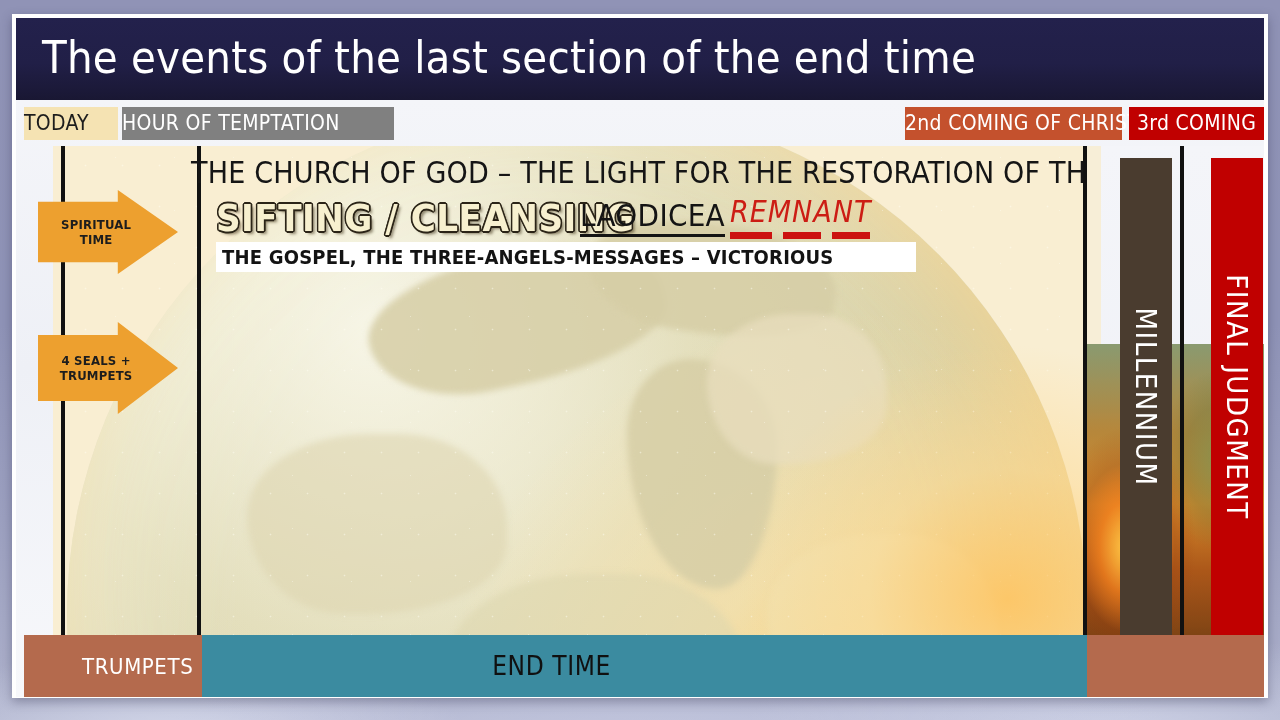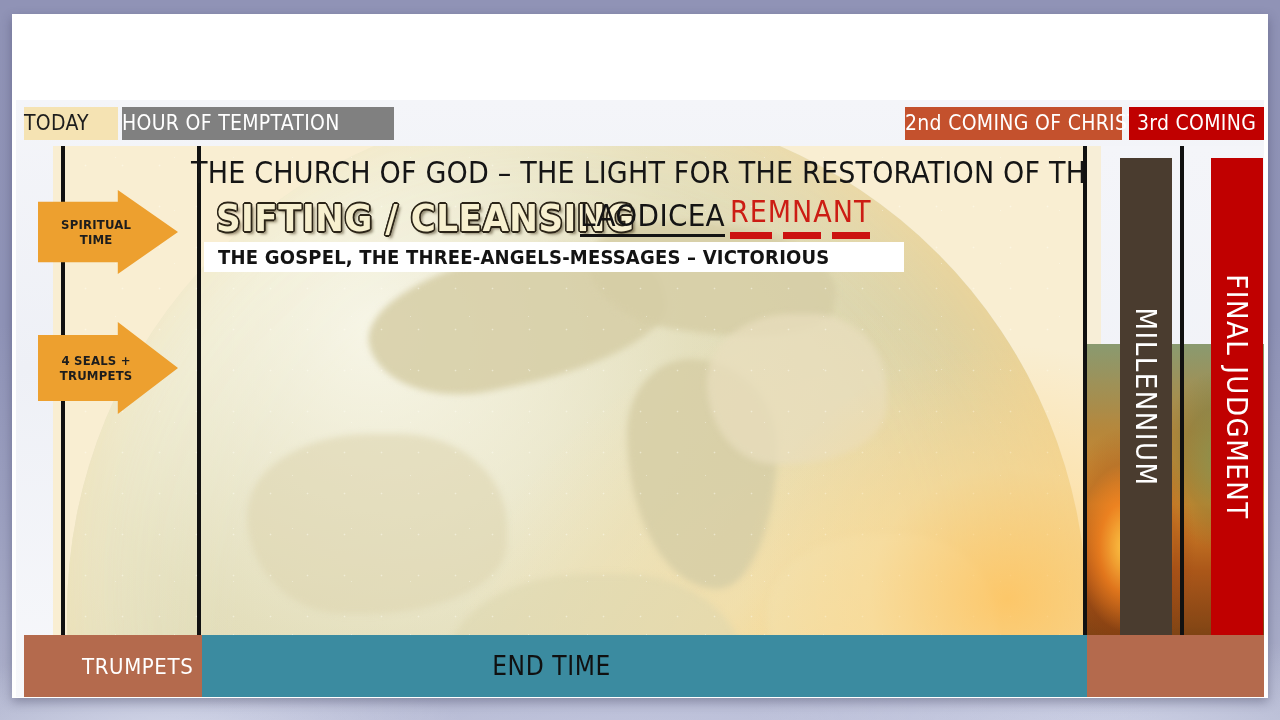--- a/index.html
+++ b/index.html
@@ -145,33 +145,33 @@
   .laodicea{
     position:absolute;left:564px;top:51px;
     font-family:"DejaVu Sans Condensed","Liberation Sans",sans-serif;
     font-stretch:condensed;font-size:31px;color:#141414;letter-spacing:.3px;
     border-bottom:3px solid #141414;padding-bottom:1px;white-space:nowrap;
   }
   .remnant-wrap{position:absolute;left:714px;top:48px;}
   .remnant{
     font-family:"DejaVu Sans Condensed","Liberation Sans",sans-serif;
     font-stretch:condensed;font-size:30px;color:#cc1d14;letter-spacing:1px;
-    white-space:nowrap;display:block;
+    white-space:nowrap;display:block;font-style:italic;
   }
   .remnant-dashes{
     margin-top:3px;display:flex;gap:11px;
   }
   .remnant-dashes i{display:block;height:7px;background:#cc1210;}
   .remnant-dashes i:nth-child(1){width:42px;}
   .remnant-dashes i:nth-child(2){width:38px;}
   .remnant-dashes i:nth-child(3){width:38px;}
   .gospel{
-    position:absolute;left:188px;top:96px;width:700px;height:30px;
+    position:absolute;left:200px;top:96px;width:700px;height:30px;
     background:#ffffff;color:#131313;
-    display:flex;align-items:center;padding-left:14px;box-sizing:border-box;
+    display:flex;align-items:center;padding-left:6px;box-sizing:border-box;
     font-family:"DejaVu Sans Condensed","Liberation Sans",sans-serif;
     font-stretch:condensed;font-weight:700;font-size:20px;letter-spacing:.2px;white-space:nowrap;
   }
 
   
   .sidebg{
     position:absolute;left:1071px;top:0;width:177px;height:489px;overflow:hidden;
     background:linear-gradient(180deg,#f4f5f9 0%,#eef0f6 100%);
   }
   .side-scene{
@@ -214,20 +214,23 @@
   .tl-endtime{left:0;width:1071px;text-align:center;color:#101010;font-size:26px;}
 </style>
 </head>
 <body>
 
 <div id="slide">
 
   <div class="backdrop"></div>
   <div class="frame"></div>
 
+  <div class="titlebar">
+    <div class="ttxt">The events of the last section of the end time</div>
+  </div>
 
   <div class="stage">
 
     <div class="chip chip-today">TODAY</div>
     <div class="chip chip-hour">HOUR OF TEMPTATION</div>
     <div class="chip chip-2nd">2nd COMING OF CHRIST</div>
     <div class="chip chip-3rd">3rd COMING</div>
 
     <div class="body-region">
 

